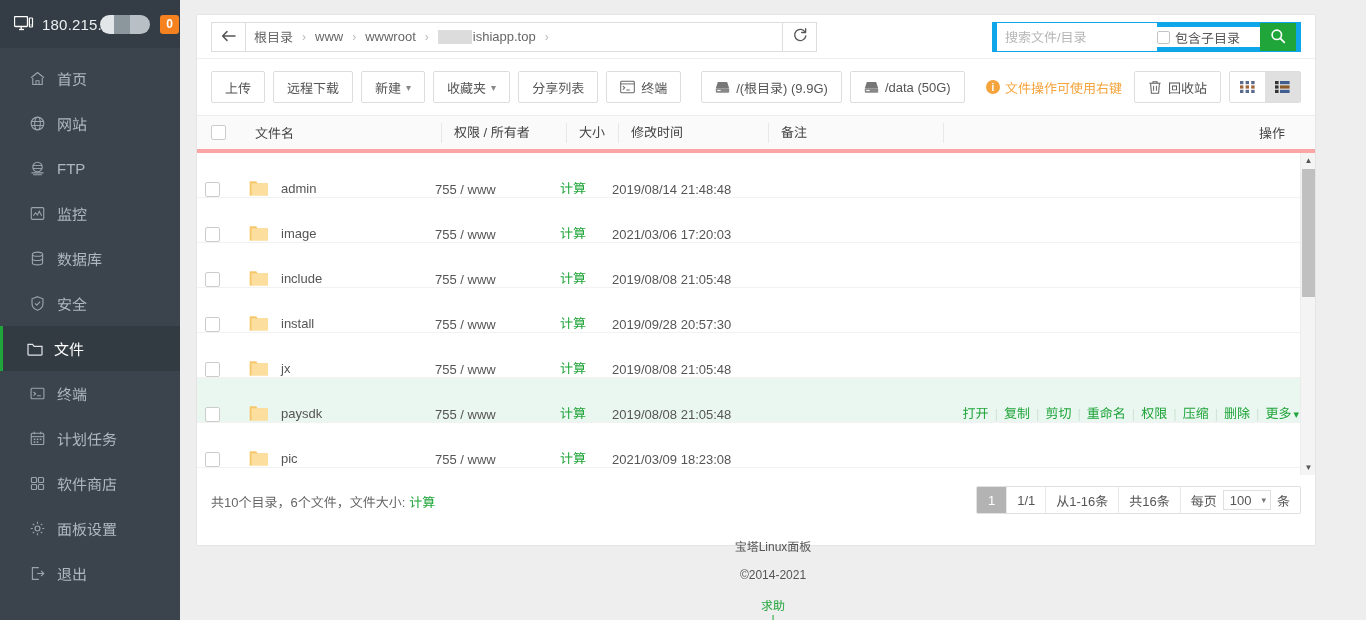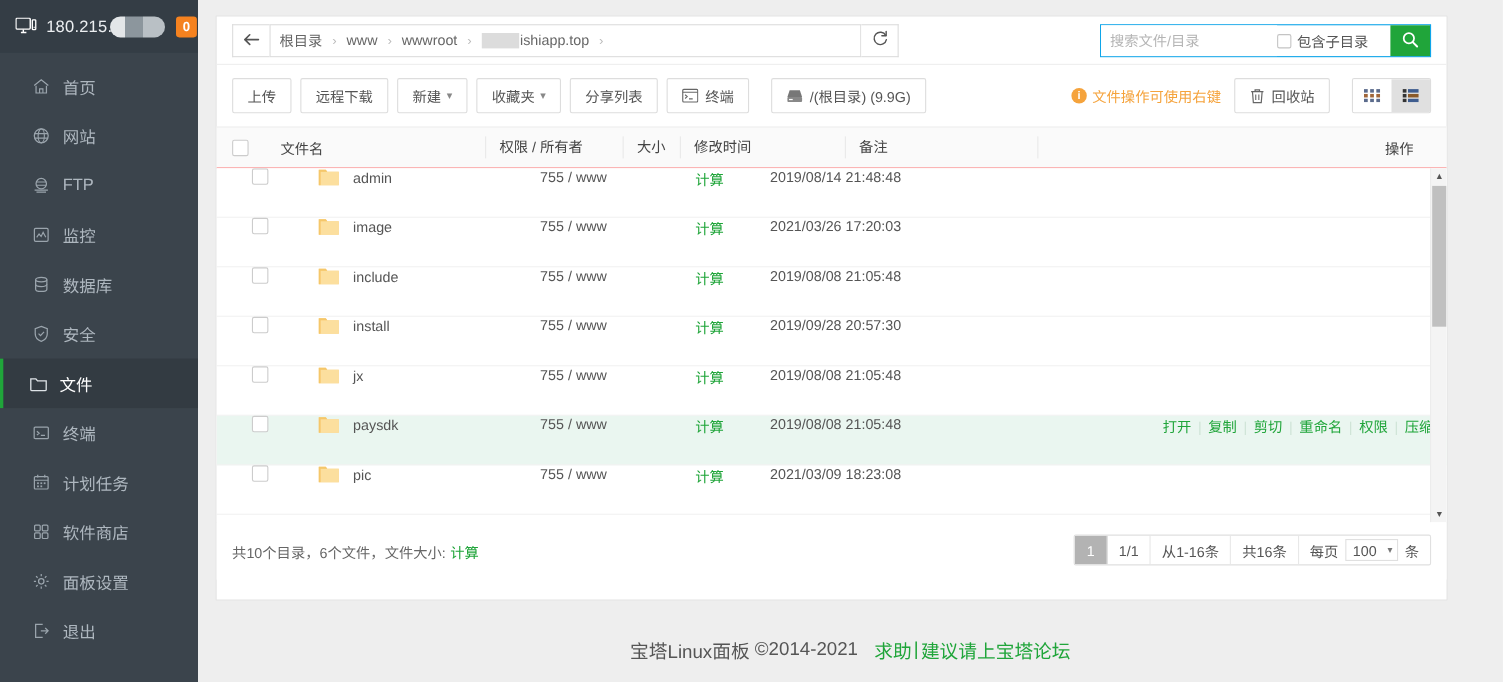--- a/index.html
+++ b/index.html
@@ -132,21 +132,21 @@
     border: 1px solid #dddddd;
     border-left: none;
     background: #fff;
     display: flex; align-items: center; justify-content: center;
     cursor: pointer; color: #555;
   }
   .search-wrap {
     position: absolute;
     right: 14px; top: 7px;
     display: flex; align-items: center;
-    border: 1px solid #0ea5e9;
+    border: 5px solid #0ea5e9;
     height: 30px;
     background: #fff;
   }
   .search-input {
     border: none; outline: none;
     height: 28px;
     width: 160px;
     padding: 0 8px;
     font-size: 13px;
     color: #333;
@@ -227,40 +227,39 @@
     border: none;
   }
   .vbtn.sel { background: #e0e0e0; }
 
   
   .thead {
     display: flex; align-items: center;
     height: 38px;
     background: #fafafa;
     border-top: 1px solid #eeeeee;
-    border-bottom: 1px solid #fca5a5;
+    border-bottom: 4px solid #fca5a5;
     font-size: 13px;
     color: #444;
     padding: 0 0 0 14px;
   }
   .tbody {
     position: relative;
     height: 322px;
     overflow: hidden;
     background: #fff;
   }
   .trow {
-    display: flex; align-items: flex-start;
+    display: flex; align-items: flex-end;
     height: 45px;
     border-bottom: 1px solid #f2f2f2;
     font-size: 13px;
     color: #555;
-    padding-left: 32px;
+    padding-left: 8px;
     position: relative;
-    gap: 16px;
   }
   .trow.hover { background: #eaf6f0; }
   .c-check { width: 44px; flex: 0 0 44px; display: flex; align-items: center; }
   .c-name  { width: 186px; flex: 0 0 186px; display: flex; align-items: center; }
   .c-perm  { width: 125px; flex: 0 0 125px; }
   .c-size  { width: 52px;  flex: 0 0 52px; }
   .c-time  { width: 150px; flex: 0 0 150px; }
   .c-note  { width: 175px; flex: 0 0 175px; }
   .c-ops   { flex: 1 1 auto; text-align: right; padding-right: 16px; }
   .thead .c-perm, .thead .c-size, .thead .c-time, .thead .c-note {
@@ -347,22 +346,23 @@
     cursor: pointer;
   }
   .pg-select .car { margin-left: 10px; font-size: 9px; color: #777; }
 
   
   .pagefoot {
     position: absolute;
     left: 180px; right: 0; bottom: 0;
     height: 60px;
     display: flex; align-items: center; justify-content: center;
-    font-size: 17px; color: #555;
+    font-size: 12px; color: #555;
     background: #eeeeee;
+    flex-direction: column;
   }
   .pagefoot a { color: #20a53a; text-decoration: none; cursor: pointer; }
   .pagefoot .sep { color: #20a53a; margin: 0 2px; }
   .pf-gap { display: inline-block; width: 10px; }
 </style>
 </head>
 <body>
 
 <div class="app">
 
@@ -597,27 +597,37 @@
         <button class="tbtn gap">
           <span class="ico">
             <svg width="15" height="13" viewBox="0 0 16 14" fill="none">
                 <path d="M3 1.2h10l2.2 6.6H0.8L3 1.2Z" fill="#777"></path>
                 <rect x="0.8" y="7.8" width="14.4" height="4.8" rx="1" fill="#888"></rect>
                 <rect x="2.4" y="9.6" width="3.6" height="1.2" fill="#fff"></rect>
               </svg>
           </span>
           <span>/(根目录) (9.9G)</span>
         </button>
+        <button class="tbtn">
+          <span class="ico">
+            <svg width="15" height="13" viewBox="0 0 16 14" fill="none">
+                <path d="M3 1.2h10l2.2 6.6H0.8L3 1.2Z" fill="#777"></path>
+                <rect x="0.8" y="7.8" width="14.4" height="4.8" rx="1" fill="#888"></rect>
+                <rect x="2.4" y="9.6" width="3.6" height="1.2" fill="#fff"></rect>
+              </svg>
+          </span>
+          <span>/data (50G)</span>
+        </button>
 
         <div class="right-tools">
           <div class="hint">
             <span class="i-circle">i</span>
             <span>文件操作可使用右键</span>
           </div>
-          <button class="tbtn" style="margin-right:12px;">
+          <button class="tbtn" style="margin-right:0;">
             <span class="ico">
               <svg width="14" height="15" viewBox="0 0 14 15" fill="none">
                   <path d="M1.4 3.2h11.2" stroke="#666" stroke-width="1.1"></path>
                   <path d="M5 3.2V1.7h4v1.5" stroke="#666" stroke-width="1.1"></path>
                   <path d="M2.6 3.2l.8 10h7.2l.8-10" stroke="#666" stroke-width="1.1"></path>
                   <path d="M5.6 5.8v5M8.4 5.8v5" stroke="#666" stroke-width="1"></path>
                 </svg>
             </span>
             <span>回收站</span>
           </button>
@@ -694,21 +704,21 @@
                 <svg width="20" height="17" viewBox="0 0 20 17">
                   <path d="M0.8 1.4h6.4l1.3 1.8H19v12.2H0.8z" fill="#fbd38a"></path>
                   <path d="M2.4 3.2h16.6v12.2H2.4z" fill="#fcdf9e"></path>
                   <path d="M0.8 1.4h6.4l1.3 1.8H2.4v12.2H0.8z" fill="#f5c76a"></path>
                 </svg>
               </span>
             <span class="fname">image</span>
           </div>
           <div class="c-perm">755 / www</div>
           <div class="c-size"><span class="calc">计算</span></div>
-          <div class="c-time">2021/03/26 17:20:03</div>
+          <div class="c-time">2021/03/06 17:20:03</div>
           <div class="c-note"></div>
           <div class="c-ops"></div>
         </div>
 
         <div class="trow">
           <div class="c-check">
               <span class="ck"></span>
             </div>
           <div class="c-name">
             <span class="folder-ico">

